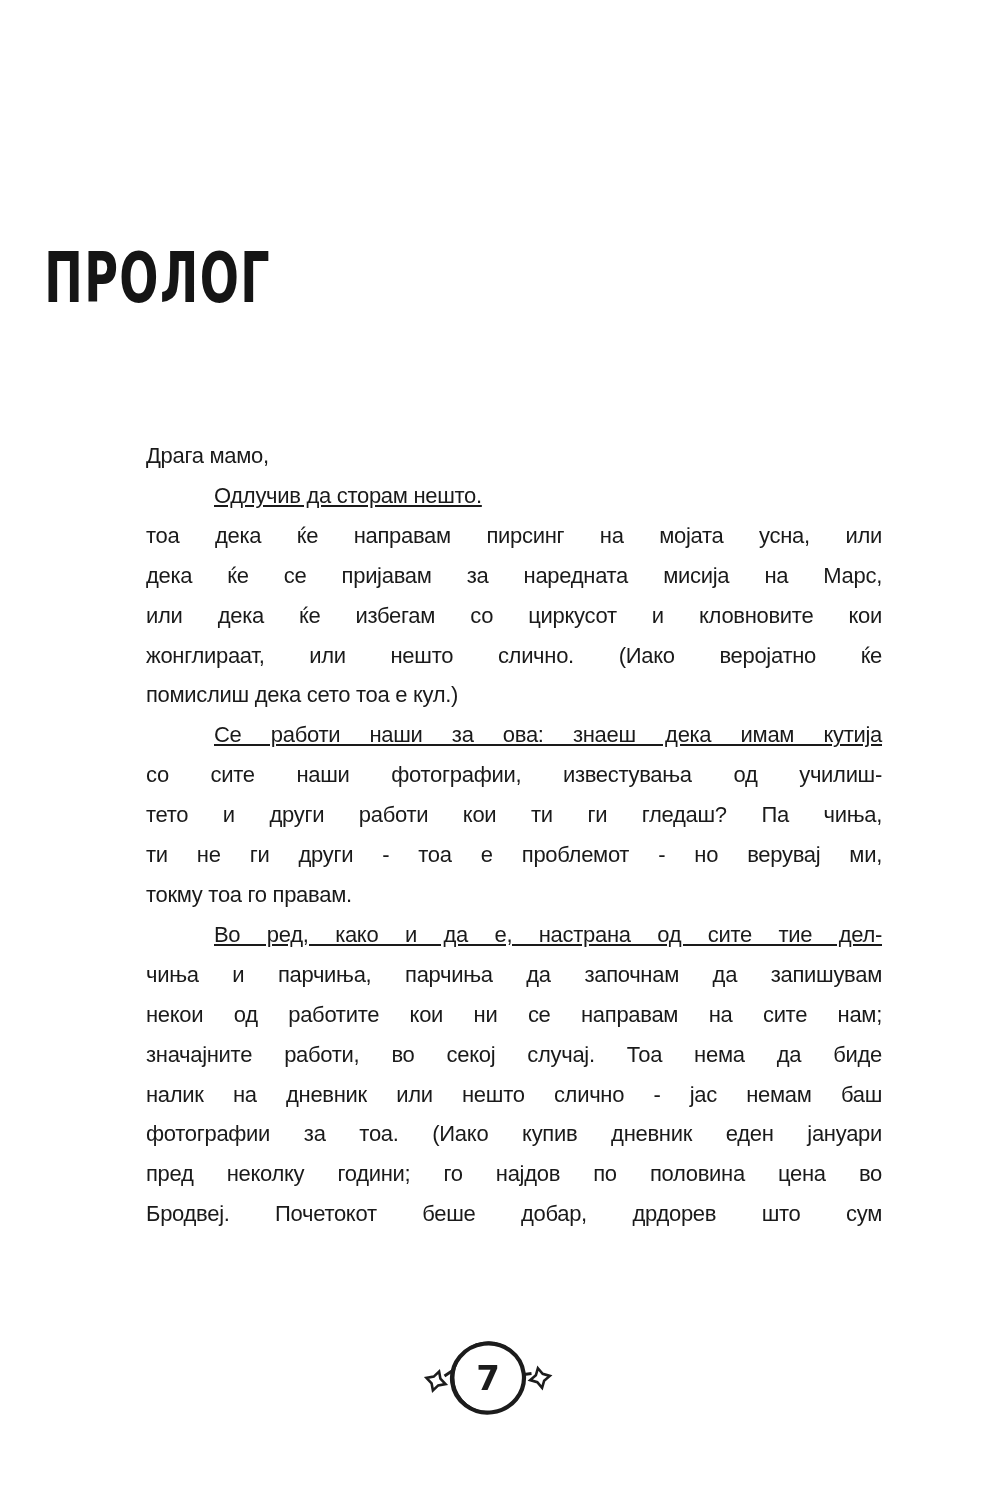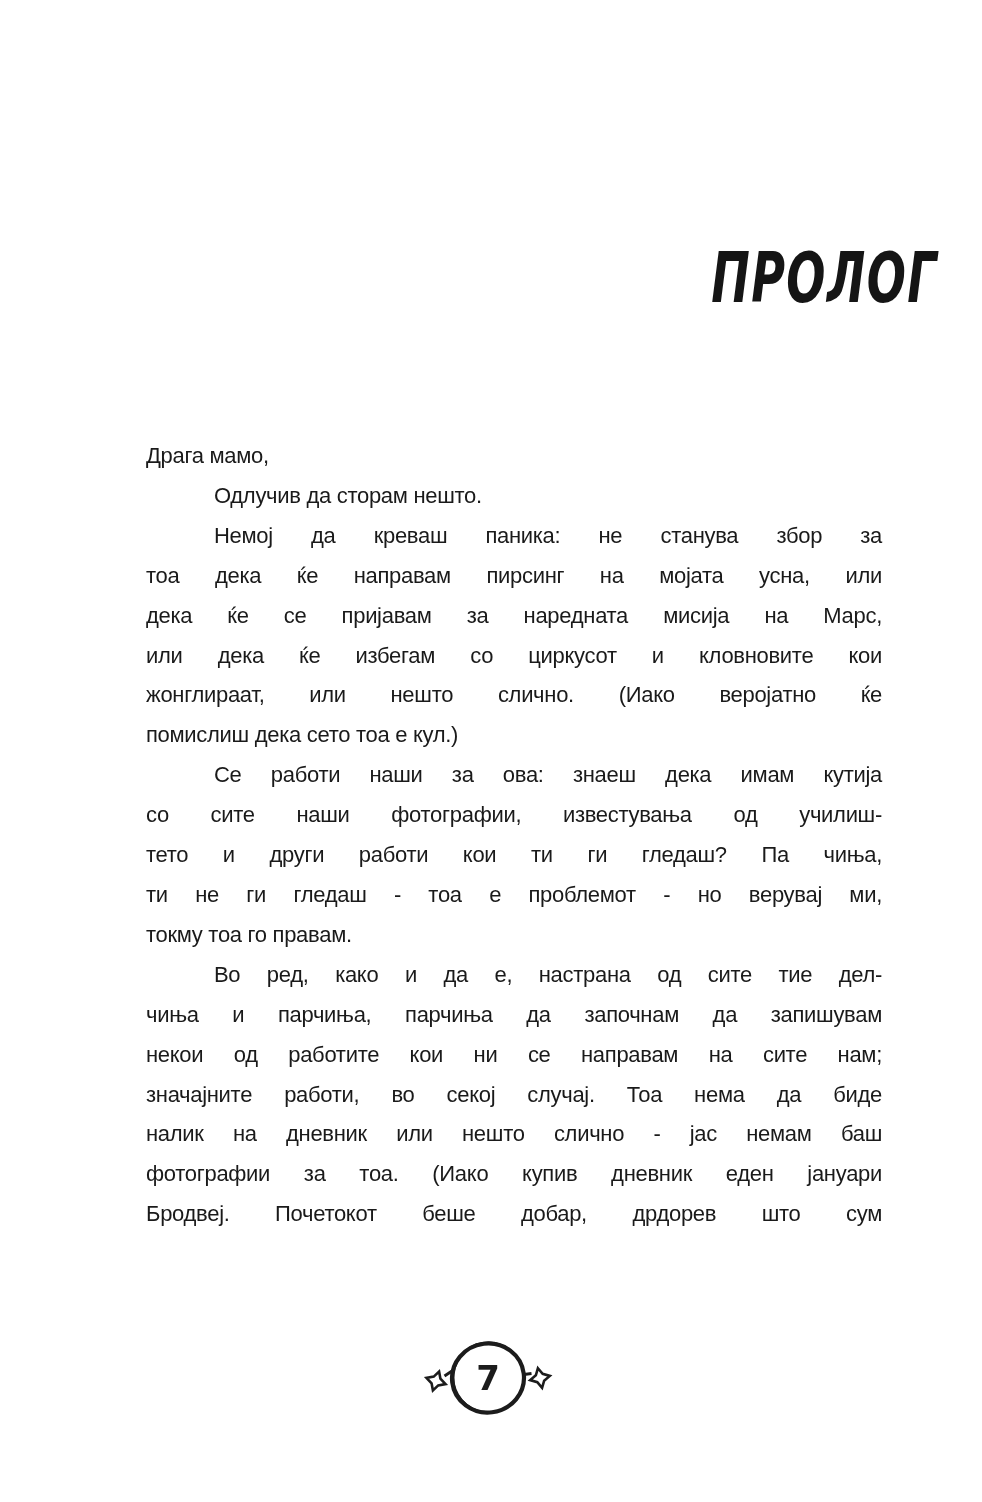--- a/index.html
+++ b/index.html
@@ -13,23 +13,22 @@
     position: relative;
     overflow: hidden;
     font-family: "Liberation Sans", sans-serif;
     color: #191919;
   }
   .chapter-title {
     position: absolute;
     top: 246px;
     left: 0;
     width: 982px;
-    text-align: right;
+    text-align: left;
     white-space: nowrap;
-    font-style: italic;
   }
   .chapter-title .title-text {
     display: inline-block;
     font-family: "DejaVu Sans", sans-serif;
     font-weight: 800;
     font-size: 64px;
     line-height: 64px;
     letter-spacing: 2px;
     color: #151515;
     transform: scaleX(0.72) scaleY(1.08);
@@ -47,20 +46,21 @@
   .line {
     width: 100%;
     white-space: normal;
   }
   .line.j {
     text-align: justify;
     text-align-last: justify;
   }
   .line.ind {
     text-indent: 68px;
+    text-decoration: underline;
   }
   .page-number-ornament {
     position: absolute;
     left: 421px;
     top: 1330px;
     width: 140px;
     height: 96px;
   }
   .page-number-ornament svg {
     display: block;
@@ -80,39 +80,39 @@
 <div class="chapter-title">
   <span class="title-text">ПРОЛОГ</span>
 </div>
 
 <div class="letter-body">
 
   <div class="line">Драга мамо,</div>
 
   <div class="line ind">Одлучив да сторам нешто.</div>
 
-  <div class="line j ind">Немој да креваш паника: не станува збор за</div>
   <div class="line j">тоа дека ќе направам пирсинг на мојата усна, или</div>
   <div class="line j">дека ќе се пријавам за наредната мисија на Марс,</div>
   <div class="line j">или дека ќе избегам со циркусот и кловновите кои</div>
   <div class="line j">жонглираат, или нешто слично. (Иако веројатно ќе</div>
   <div class="line">помислиш дека сето тоа е кул.)</div>
 
   <div class="line j ind">Се работи наши за ова: знаеш дека имам кутија</div>
   <div class="line j">со сите наши фотографии, известувања од училиш-</div>
   <div class="line j">тето и други работи кои ти ги гледаш? Па чиња,</div>
-  <div class="line j">ти не ги гледаш - тоа е проблемот - но верувај ми,</div>
+  <div class="line j">ти не ги други - тоа е проблемот - но верувај ми,</div>
   <div class="line">токму тоа го правам.</div>
 
   <div class="line j ind">Во ред, како и да е, настрана од сите тие дел-</div>
   <div class="line j">чиња и парчиња, парчиња да започнам да запишувам</div>
   <div class="line j">некои од работите кои ни се направам на сите нам;</div>
   <div class="line j">значајните работи, во секој случај. Тоа нема да биде</div>
   <div class="line j">налик на дневник или нешто слично - јас немам баш</div>
   <div class="line j">фотографии за тоа. (Иако купив дневник еден јануари</div>
+  <div class="line j">пред неколку години; го најдов по половина цена во</div>
   <div class="line j">Бродвеј. Почетокот беше добар, дрдорев што сум</div>
 </div>
 
 <div class="page-number-ornament">
   <svg viewBox="0 0 140 96" xmlns="http://www.w3.org/2000/svg">
 
     <g>
       <ellipse cx="67" cy="48" rx="36" ry="34.5" fill="none" stroke="#1c1c1c" stroke-width="4.2" transform="rotate(-7 67 48)"></ellipse>
       <ellipse cx="67.5" cy="47.5" rx="35.2" ry="34.8" fill="none" stroke="#1c1c1c" stroke-width="2.2" transform="rotate(5 67 48)"></ellipse>
     </g>

